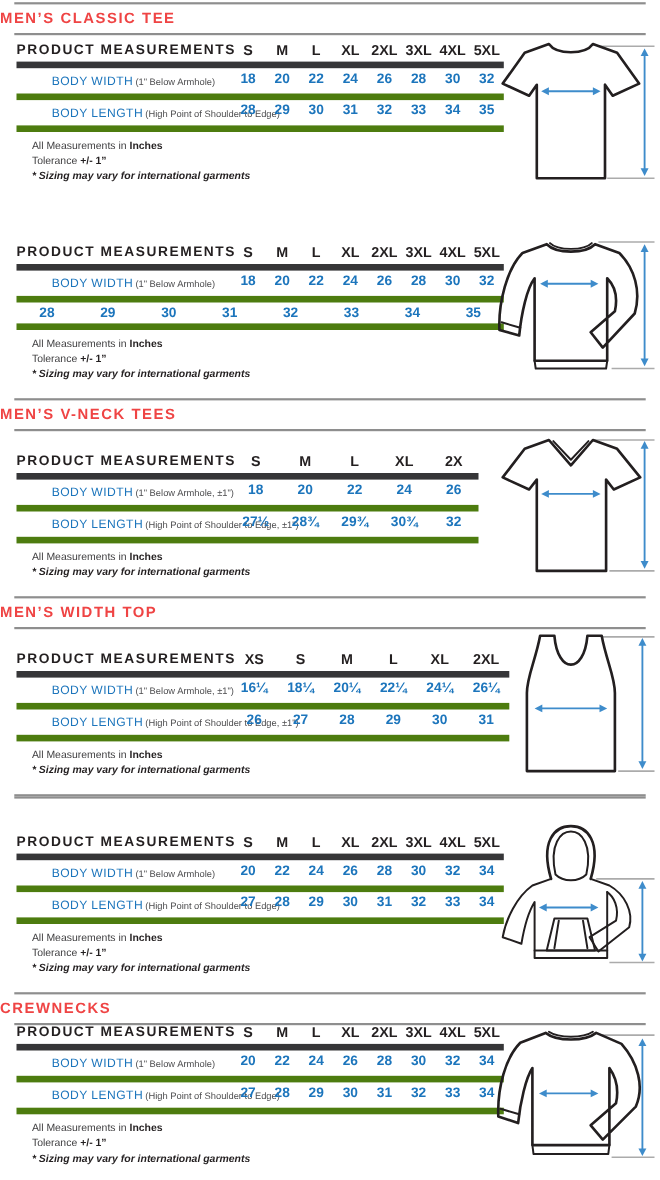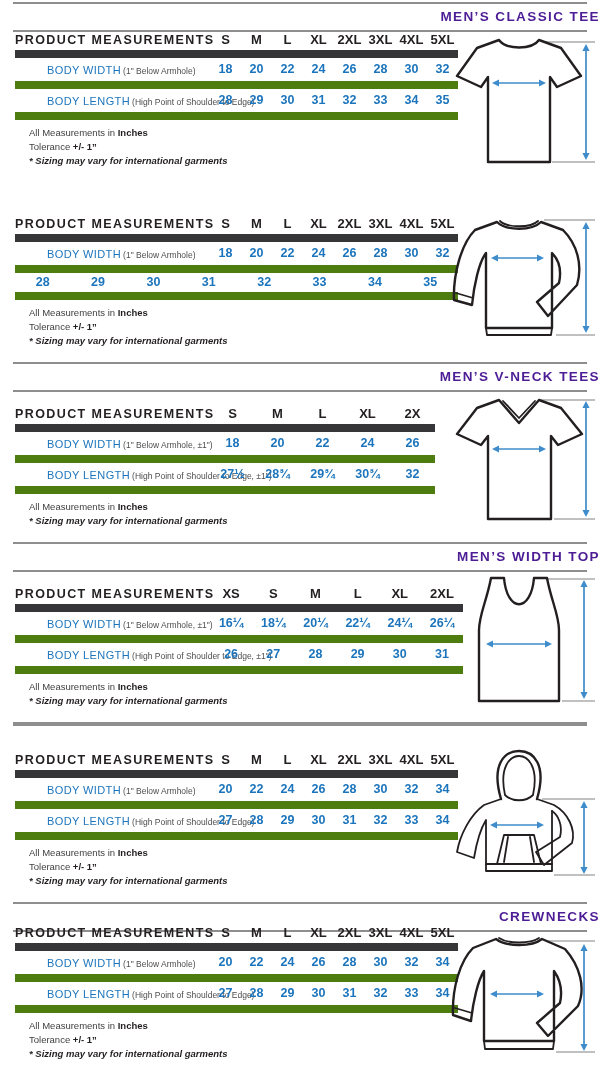--- a/index.html
+++ b/index.html
@@ -6,26 +6,26 @@
   html,body { margin:0; padding:0; }
   body {
     width:600px; height:1073px; background:#ffffff; color:#231F20;
     font-family:"Liberation Sans", sans-serif; overflow:hidden;
   }
   .sec { position:relative; height:180px; overflow:hidden; }
   .sec.last { height:173px; }
   .rule { height:2px; background:#8E8E8E; margin:0 13px; }
   .sec-head { padding-top:2px; }
   .sec-title {
-    margin:5px 0 6px; text-align:right; font-size:13.5px; font-weight:bold;
-    letter-spacing:1.4px; color:#4c1d95;
+    margin:5px 0 6px; text-align:left; font-size:13.5px; font-weight:bold;
+    letter-spacing:1.4px; color:#ef4444;
   }
   .sec-body { position:absolute; left:15px; bottom:12px; }
   .mtable { }
-  .t-row { display:flex; align-items:center; border-bottom:8px solid #4d7c0f; padding:2px 0 3px; }
+  .t-row { display:flex; align-items:flex-start; border-bottom:6px solid #4d7c0f; padding:2px 0 3px; }
   .t-row.t-head { border-bottom-color:#363638; }
   .t-label { width:195px; flex:none; white-space:nowrap; }
   .t-head-label { font-size:12.5px; font-weight:bold; letter-spacing:1.4px; color:#231F20; }
   .t-cell { flex:1; text-align:center; font-weight:bold; font-size:12.5px; color:#1C75BC; white-space:nowrap; }
   .t-head .t-cell { color:#231F20; font-size:13px; }
   .row-label { font-size:11px; font-weight:normal; color:#1C75BC; letter-spacing:0.4px;margin-left:32px; }
   .row-note { font-size:8.5px; color:#4D4D4F; margin-left:2px; }
   .notes { margin-top:6px;margin-left:14px; }
   .note-line { font-size:9.5px; color:#414042; line-height:14px; }
   .note-line b { color:#231F20; }

